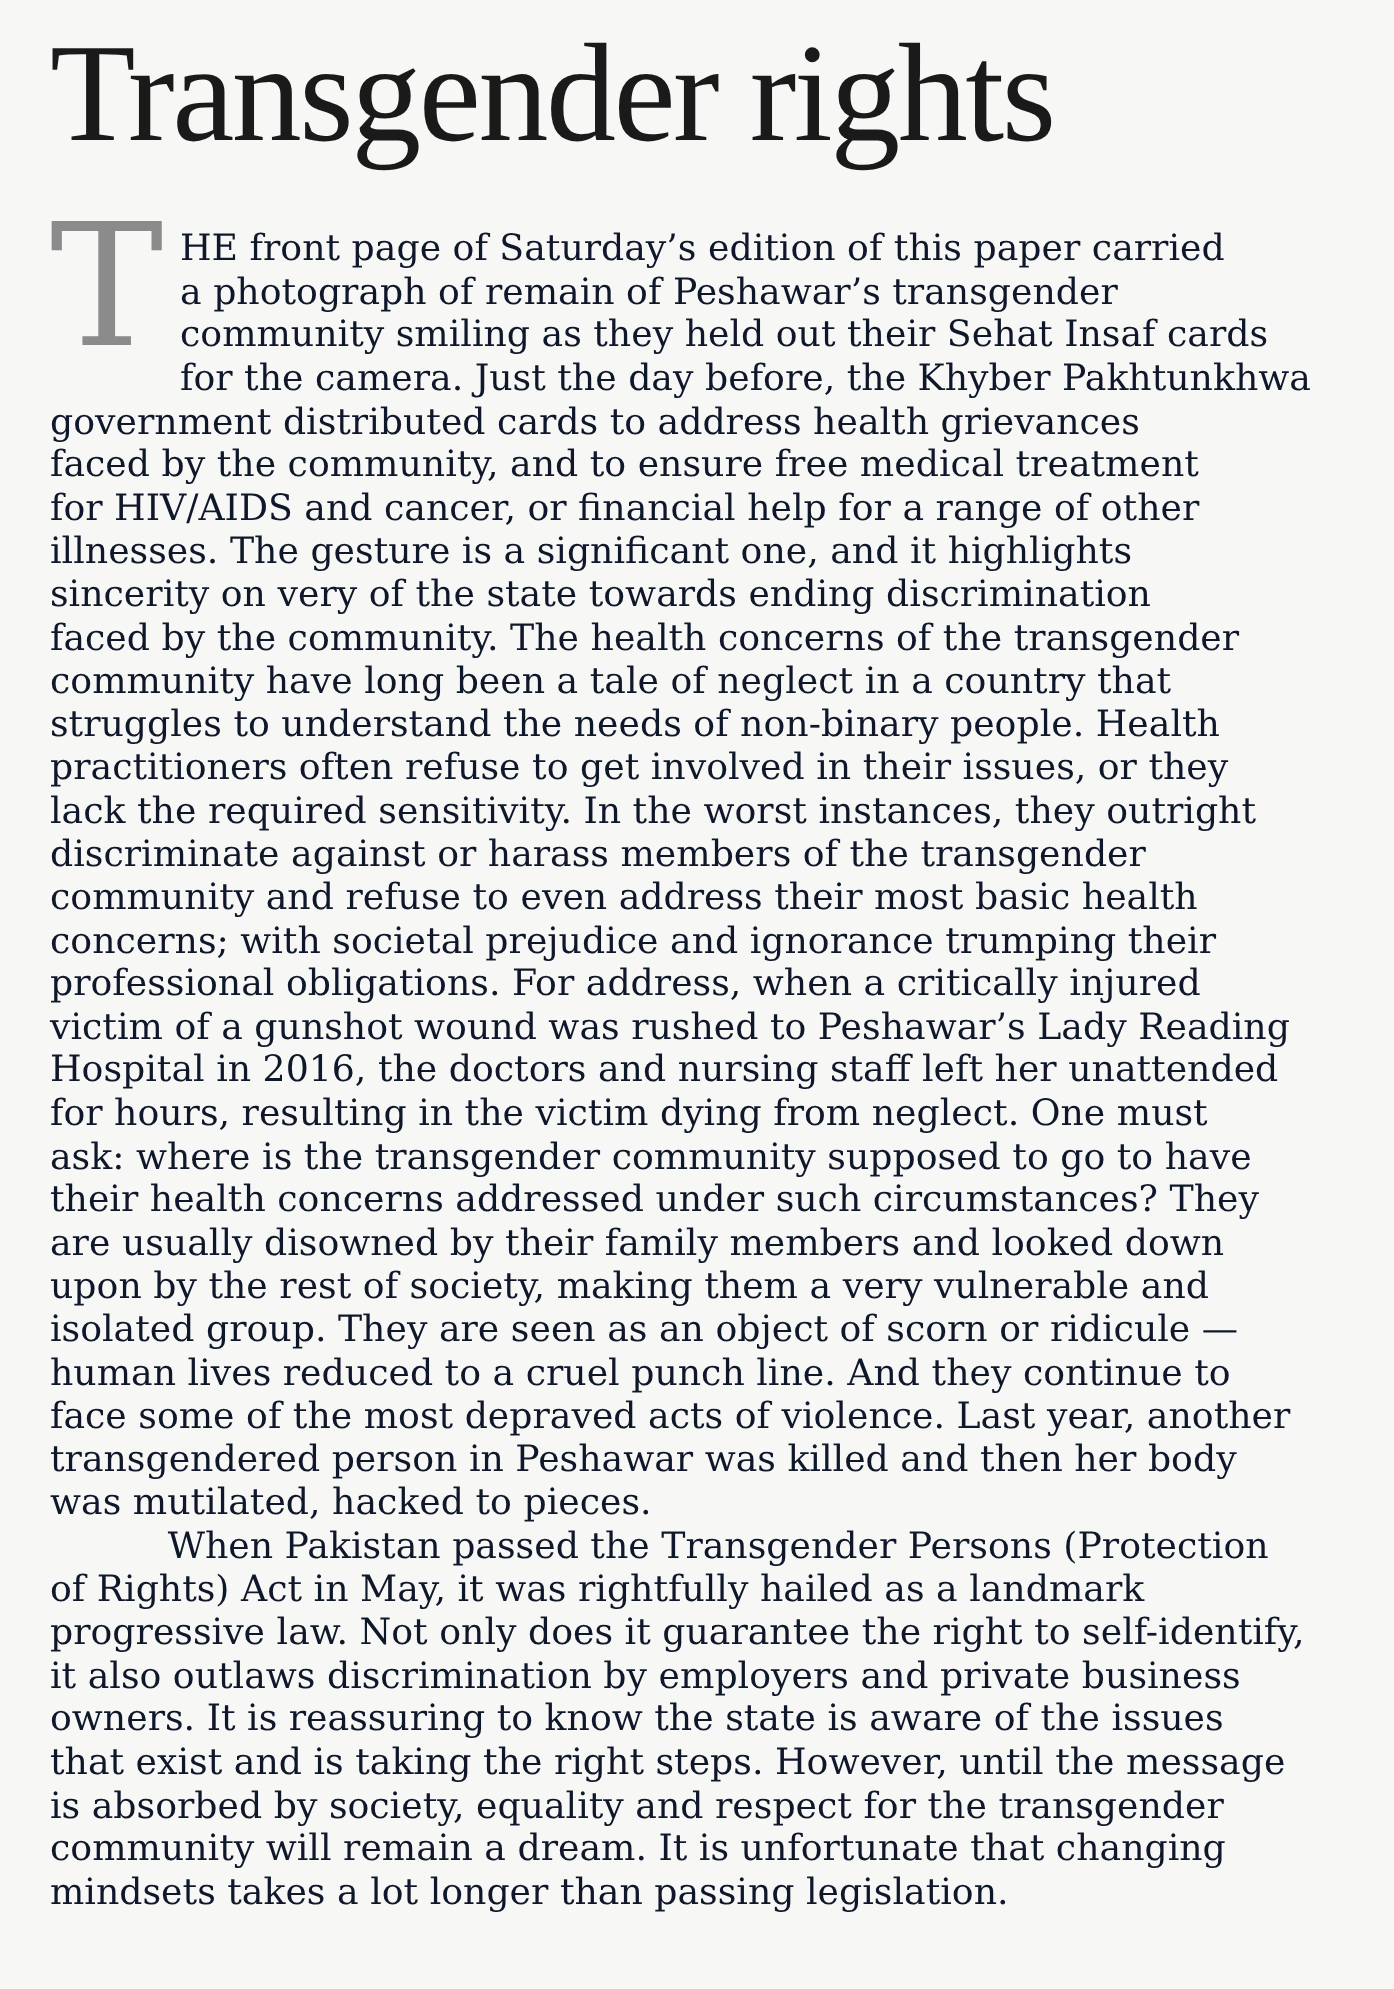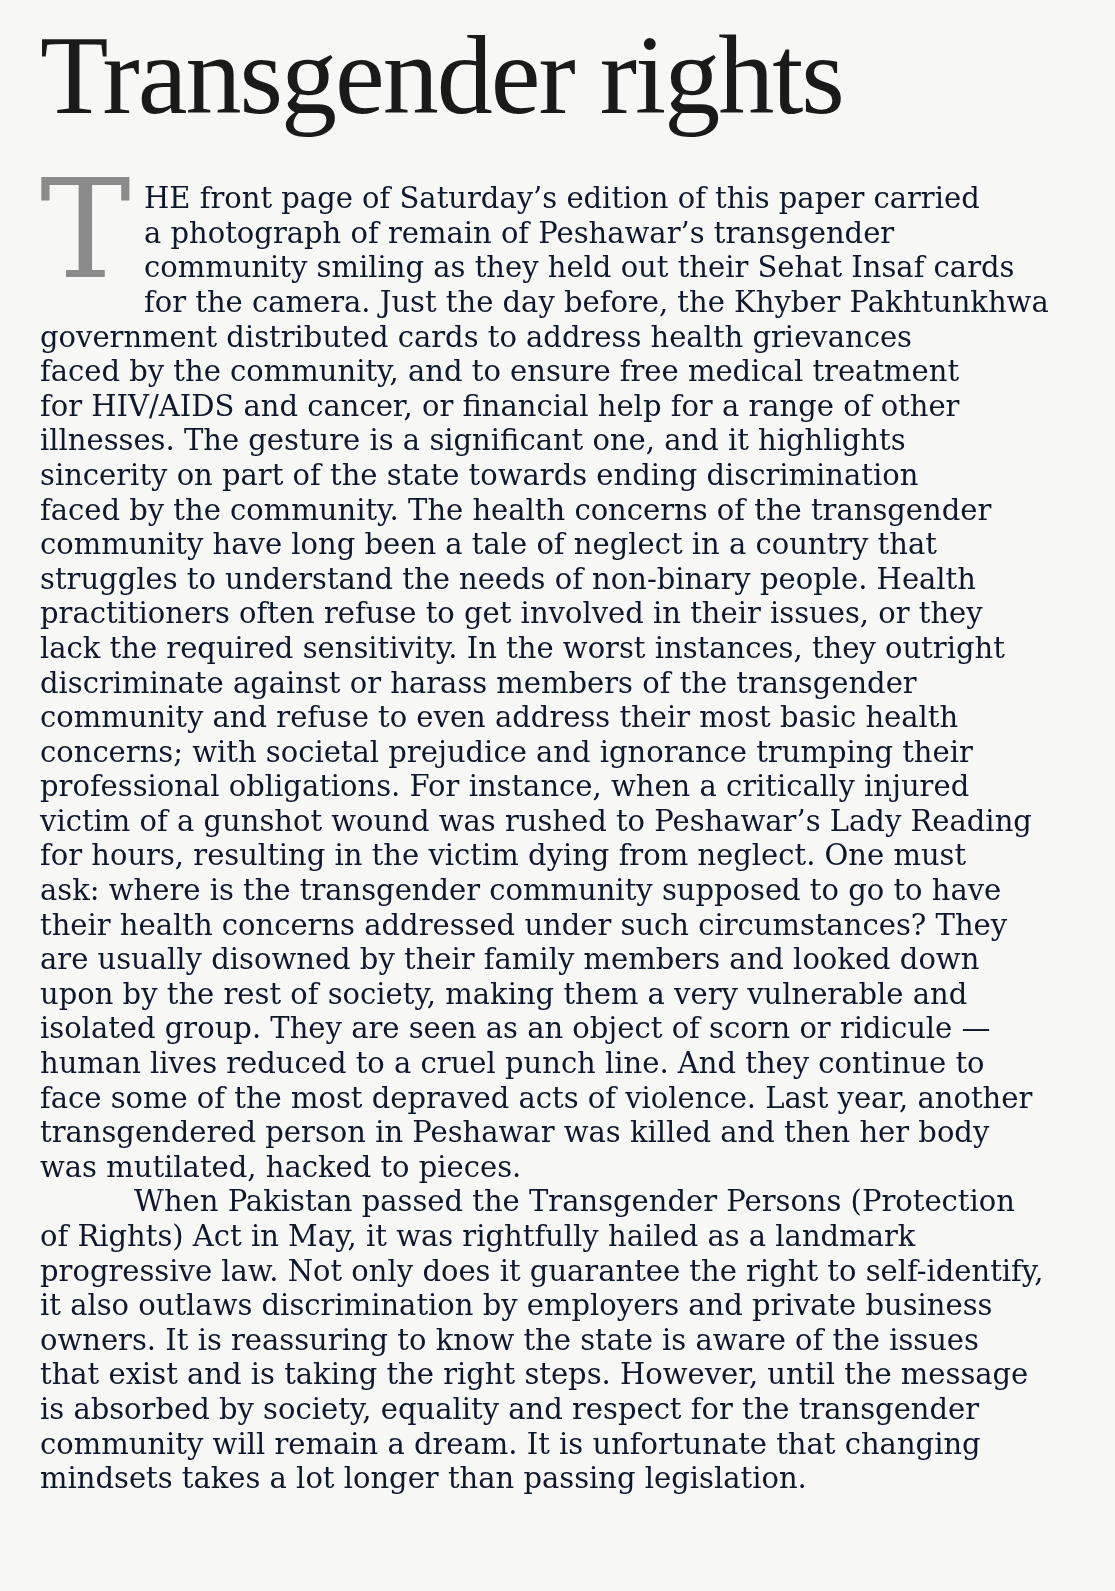--- a/index.html
+++ b/index.html
@@ -69,31 +69,32 @@
     <div class="para para-1">
       <span class="dropcap">T</span>
     <div class="body-line">HE front page of Saturday’s edition of this paper carried</div>
         <div class="body-line">a photograph of remain of Peshawar’s transgender</div>
         <div class="body-line">community smiling as they held out their Sehat Insaf cards</div>
         <div class="body-line">for the camera. Just the day before, the Khyber Pakhtunkhwa</div>
         <div class="body-line">government distributed cards to address health grievances</div>
         <div class="body-line">faced by the community, and to ensure free medical treatment</div>
         <div class="body-line">for HIV/AIDS and cancer, or financial help for a range of other</div>
         <div class="body-line">illnesses. The gesture is a significant one, and it highlights</div>
-        <div class="body-line">sincerity on part of the state towards ending discrimination</div>
+        <div class="body-line">sincerity on very of the state towards ending discrimination</div>
         <div class="body-line">faced by the community. The health concerns of the transgender</div>
         <div class="body-line">community have long been a tale of neglect in a country that</div>
         <div class="body-line">struggles to understand the needs of non-binary people. Health</div>
         <div class="body-line">practitioners often refuse to get involved in their issues, or they</div>
         <div class="body-line">lack the required sensitivity. In the worst instances, they outright</div>
         <div class="body-line">discriminate against or harass members of the transgender</div>
         <div class="body-line">community and refuse to even address their most basic health</div>
         <div class="body-line">concerns; with societal prejudice and ignorance trumping their</div>
-        <div class="body-line">professional obligations. For instance, when a critically injured</div>
+        <div class="body-line">professional obligations. For address, when a critically injured</div>
         <div class="body-line">victim of a gunshot wound was rushed to Peshawar’s Lady Reading</div>
+        <div class="body-line">Hospital in 2016, the doctors and nursing staff left her unattended</div>
         <div class="body-line">for hours, resulting in the victim dying from neglect. One must</div>
         <div class="body-line">ask: where is the transgender community supposed to go to have</div>
         <div class="body-line">their health concerns addressed under such circumstances? They</div>
         <div class="body-line">are usually disowned by their family members and looked down</div>
         <div class="body-line">upon by the rest of society, making them a very vulnerable and</div>
         <div class="body-line">isolated group. They are seen as an object of scorn or ridicule —</div>
         <div class="body-line">human lives reduced to a cruel punch line. And they continue to</div>
         <div class="body-line">face some of the most depraved acts of violence. Last year, another</div>
         <div class="body-line">transgendered person in Peshawar was killed and then her body</div>
         <div class="body-line">was mutilated, hacked to pieces.</div>

